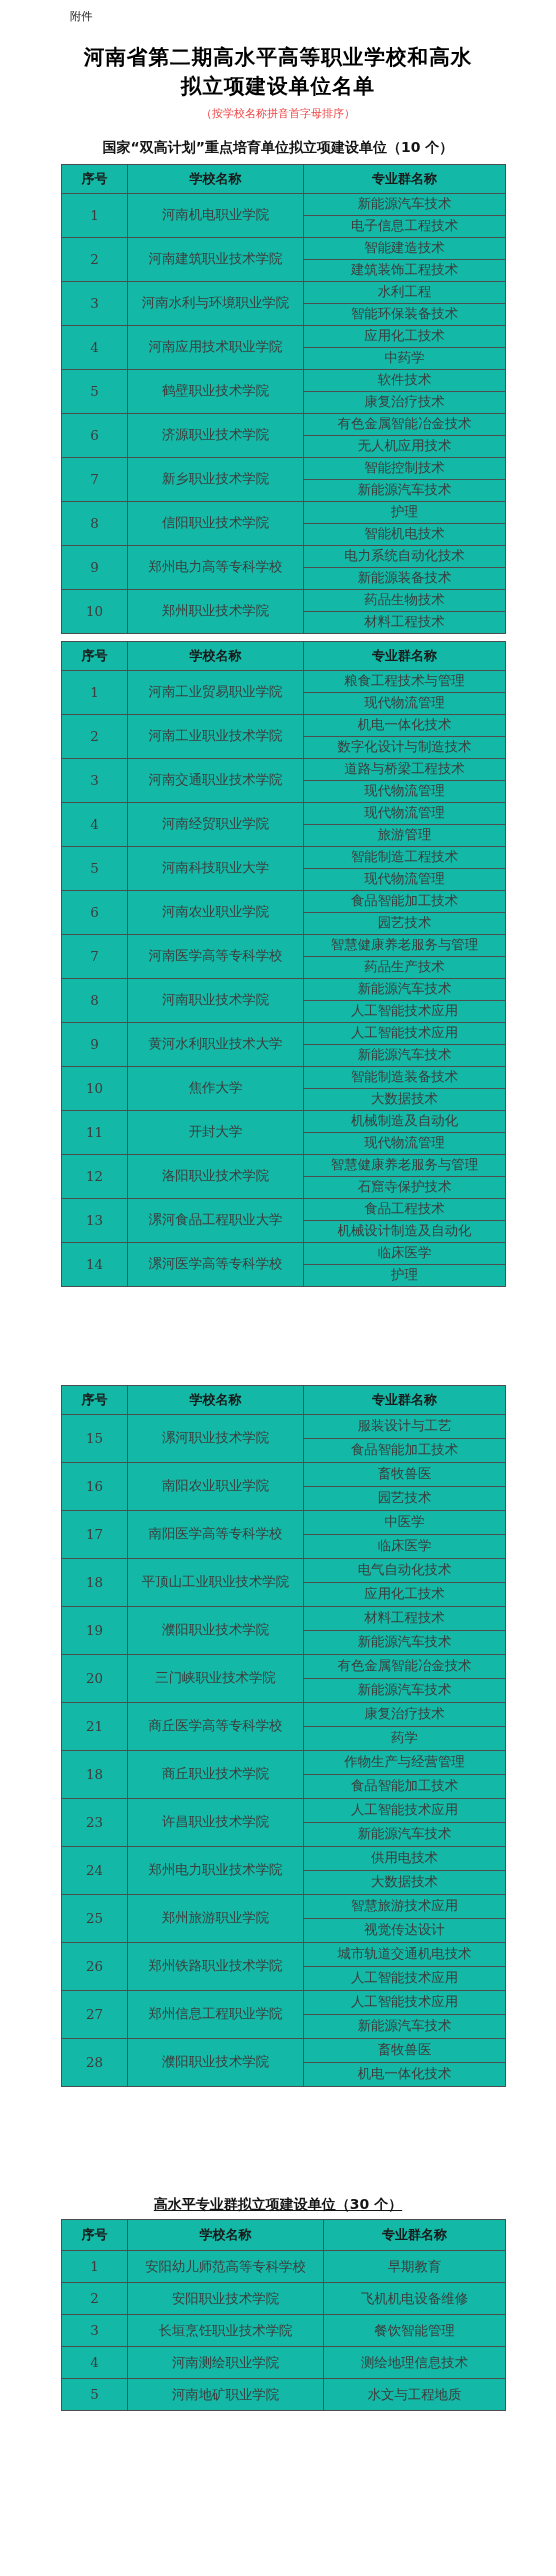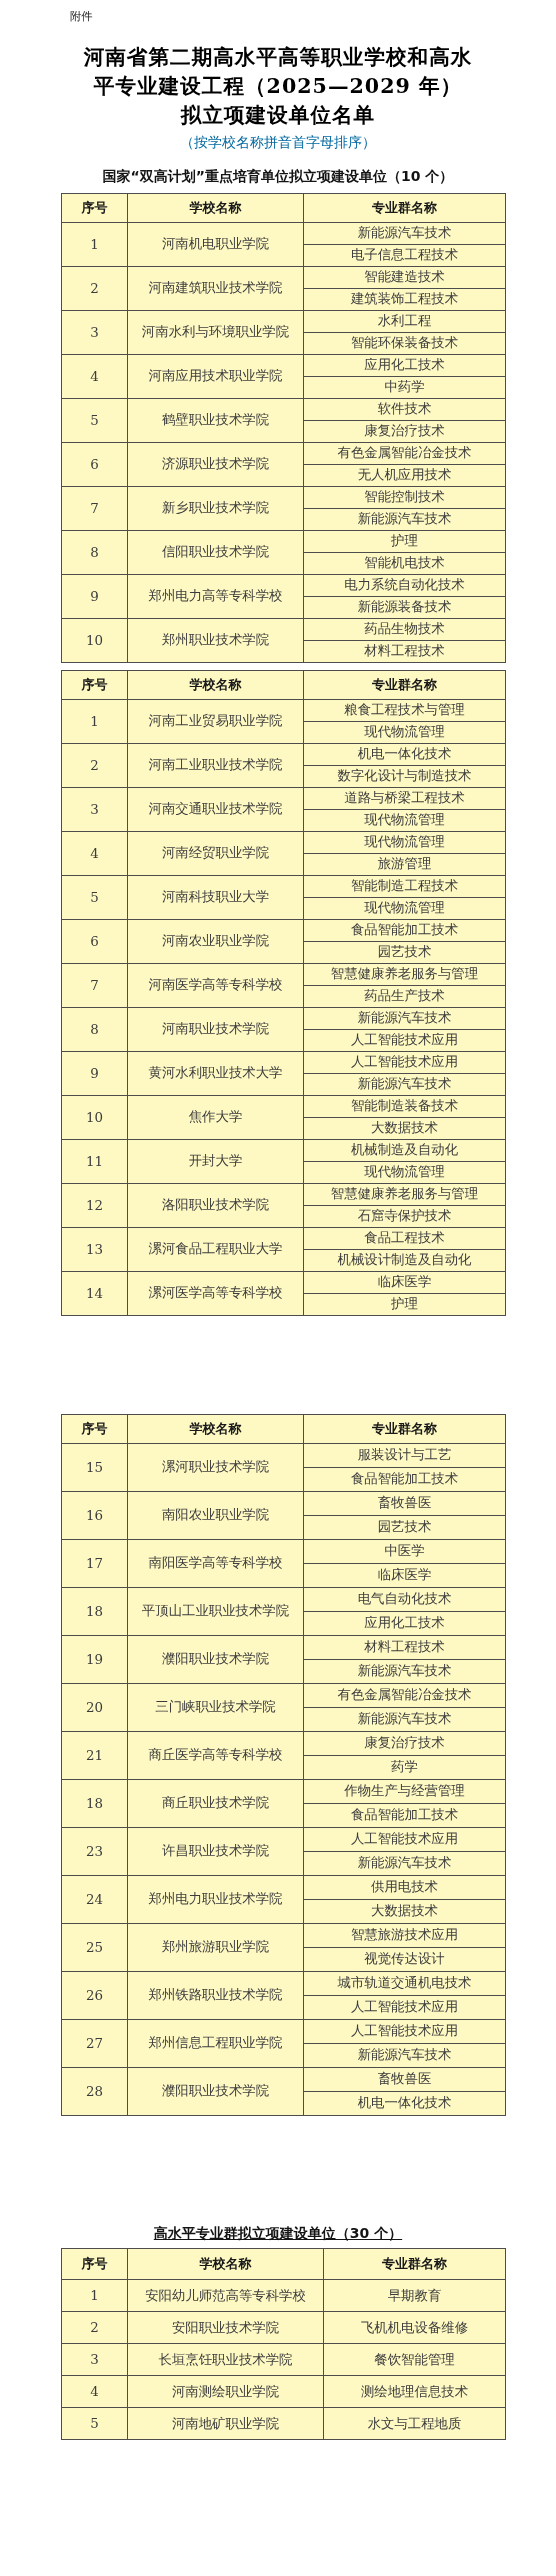--- a/index.html
+++ b/index.html
@@ -1,25 +1,25 @@
 <!DOCTYPE html>
 <html style="font-size:8.2px"><head>
 <meta charset="utf-8">
 <style>
   html,body{margin:0;padding:0;background:#ffffff;}
   body{width:556px;min-height:3563px;font-family:"DejaVu Serif",serif;color:#3f3f3f;}
   .page{width:556px;padding-top:9.3px;}
   .attachment{margin-left:70px;font-size:11.3px;color:#1c1c1c;font-family:"DejaVu Sans",sans-serif;font-weight:400;height:15.5px;line-height:15.5px;}
   .doc-title{margin-top:18px;text-align:center;font-size:20.6px;line-height:29px;font-weight:bold;color:#000;font-family:"DejaVu Serif",serif;letter-spacing:1px;}
-  .doc-subtitle{margin-top:4.1px;text-align:center;font-size:14px;line-height:17.5px;color:#0369a1;font-family:"DejaVu Serif",serif;}
+  .doc-subtitle{margin-top:4.1px;text-align:center;font-size:11px;line-height:17.5px;color:#ef4444;font-family:"DejaVu Serif",serif;}
   .section-title{text-align:center;font-size:14px;line-height:18.5px;font-weight:bold;color:#141414;font-family:"DejaVu Sans",sans-serif;}
   #sec-title-0{margin-top:15.5px;}
   #sec-title-1{margin-top:152px;}
   #sec-title-2{margin-top:108px;text-decoration:underline;}
-  .doc-table{border-collapse:collapse;table-layout:fixed;width:444px;margin-left:61px;border:1px solid #3d3d3d;background:#fef9c3;}
+  .doc-table{border-collapse:collapse;table-layout:fixed;width:444px;margin-left:61px;border:1px solid #3d3d3d;background:#14b8a6;}
   #table-0-0{margin-top:7.2px;}
   #table-1-0{margin-top:7.2px;}
   #table-1-1{margin-top:98px;}
   #table-2-0{margin-top:6.2px;}
   .doc-table th,.doc-table td{border:0.5px solid #4d4d4d;text-align:center;vertical-align:middle;padding:0 3.1px;overflow:hidden;}
   .doc-table th{font-family:"DejaVu Sans",sans-serif;font-weight:bold;font-size:13px;color:#191919;}
   .doc-table td{font-size:13.4px;color:#3c3c3c;}
   .cell-index{font-family:"DejaVu Serif",serif;font-size:13.4px;color:#2e2e2e;}
   .doc-table tbody tr.row-start > td{border-top-width:1px;}
   .doc-table thead tr > th{border-bottom-width:1px;}
@@ -32,21 +32,20 @@
   #table-1-1 tbody tr{height:24px;}
   #table-2-0 tbody tr{height:32px;}
 </style>
 </head>
 <body>
 
 <div class="page">
   <div class="attachment">附件</div>
   <div class="doc-title">
     <div>河南省第二期高水平高等职业学校和高水</div>
-    <div>平专业建设工程（2025—2029 年）</div>
     <div>拟立项建设单位名单</div>
   </div>
   <div class="doc-subtitle">（按学校名称拼音首字母排序）</div>
   <div id="sections">
       <div class="section-title" id="sec-title-0">国家“双高计划”重点培育单位拟立项建设单位（10 个）</div>
       <table class="doc-table groups2" id="table-0-0">
         <colgroup>
           <col class="col-index">
           <col class="col-school">
           <col class="col-group">

